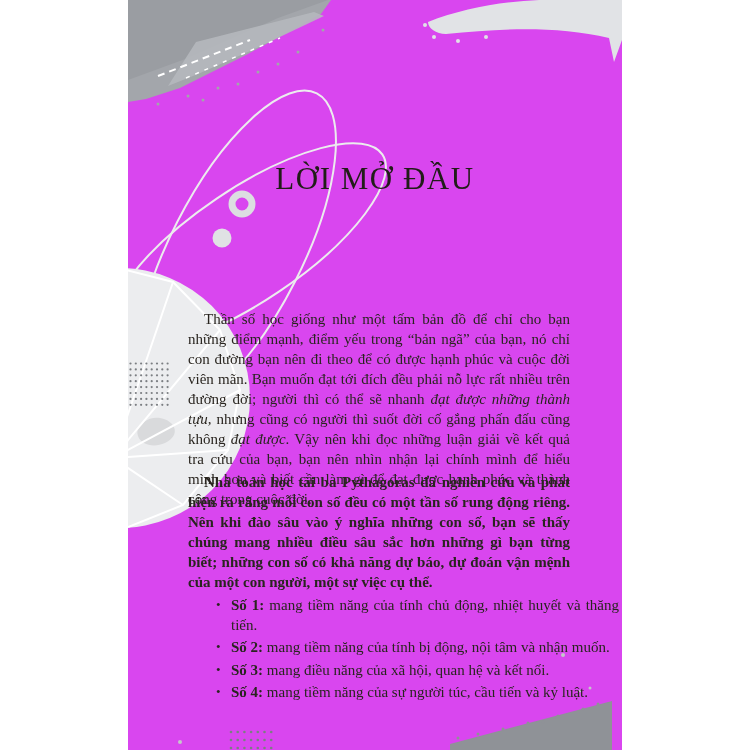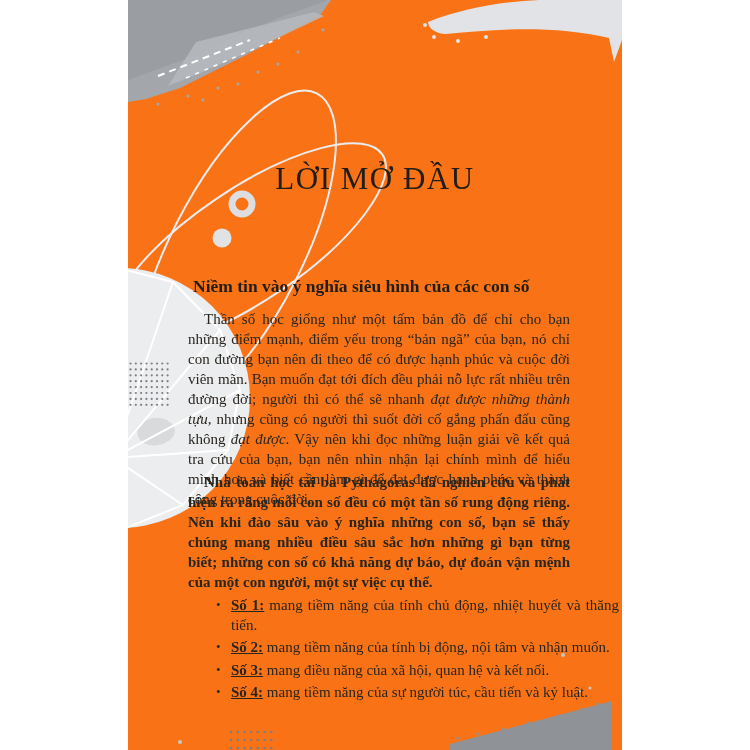--- a/index.html
+++ b/index.html
@@ -1,33 +1,33 @@
 <!DOCTYPE html>
 <html lang="vi"><head>
 <meta charset="utf-8">
 <style>
   html,body{margin:0;padding:0;background:#ffffff;}
   .canvas{position:relative;width:750px;height:750px;background:#ffffff;overflow:hidden;
           font-family:"Liberation Serif","DejaVu Serif",serif;color:#27231e;}
-  .page{position:absolute;left:128px;top:0;width:494px;height:750px;overflow:hidden;background:#f97316;}
+  .page{position:absolute;left:128px;top:0;width:494px;height:750px;overflow:hidden;background:#d946ef;}
   .decor{position:absolute;left:0;top:0;}
   .title{position:absolute;left:0;right:0;top:161px;margin:0;text-align:center;
          font-size:31px;font-weight:400;letter-spacing:1.5px;color:#211d18;}
   .h1s{position:absolute;left:65px;top:276px;margin:0;font-size:17.5px;font-weight:700;color:#211d18;}
   .para{position:absolute;left:60px;width:382px;margin:0;font-size:15px;line-height:20px;
         text-align:justify;text-indent:16px;color:#29251f;}
   .p1{top:309px;}
   .p2{top:472px;font-weight:bold;}
   .para em{font-style:italic;}
   .h2s{position:absolute;left:60px;top:567px;margin:0;font-size:17px;font-weight:700;color:#211d18;}
   .bullets{position:absolute;left:87px;top:596px;width:404px;margin:0;padding:0;list-style:none;
            font-size:15px;line-height:19.5px;color:#29251f;}
   .bullet{position:relative;padding-left:16px;margin-bottom:3px;text-align:justify;}
   .marker{position:absolute;left:1px;top:-1px;font-size:13px;color:#29251f;}
-  .b-label{font-weight:700;text-decoration:underline;}
+  .b-label{font-weight:700;}
 </style>
 </head>
 <body>
 
 <div class="canvas">
   <div class="page">
 
     <svg class="decor" width="494" height="750" viewBox="0 0 494 750">
 
       <g stroke="#ececee" stroke-width="2" fill="none">
@@ -185,21 +185,20 @@
           <circle cx="136.5" cy="740" r="1.3"></circle>
           <circle cx="136.5" cy="748" r="1.3"></circle>
           <circle cx="143.2" cy="732" r="1.3"></circle>
           <circle cx="143.2" cy="740" r="1.3"></circle>
           <circle cx="143.2" cy="748" r="1.3"></circle>
         </g>
     </svg>
 
     <h1 class="title">LỜI MỞ ĐẦU</h1>
 
-    <h2 class="h1s">Niềm tin vào ý nghĩa siêu hình của các con số</h2>
 
     <p class="para p1"><span>Thần số học giống như một tấm bản đồ để chỉ cho bạn những điểm mạnh, điểm yếu trong “bản ngã” của bạn, nó chỉ con đường bạn nên đi theo để có được hạnh phúc và cuộc đời viên mãn. Bạn muốn đạt tới đích đều phải nỗ lực rất nhiều trên đường đời; người thì có thể sẽ nhanh </span><em>đạt được những thành tựu,</em><span> nhưng cũng có người thì suốt đời cố gắng phấn đấu cũng không </span><em>đạt được</em><span>. Vậy nên khi đọc những luận giải về kết quả tra cứu của bạn, bạn nên nhìn nhận lại chính mình để hiểu mình hơn và biết cần làm gì để đạt được hạnh phúc và thành công trong cuộc đời.</span></p>
 
     <p class="para p2"><span>Nhà toán học tài ba Pythagoras đã nghiên cứu và phát hiện ra rằng mỗi con số đều có một tần số rung động riêng. Nên khi đào sâu vào ý nghĩa những con số, bạn sẽ thấy chúng mang nhiều điều sâu sắc hơn những gì bạn từng biết; những con số có khả năng dự báo, dự đoán vận mệnh của một con người, một sự việc cụ thể.</span></p>
 
 
     <ul class="bullets">
 
         <li class="bullet">
           <span class="marker">•</span>

